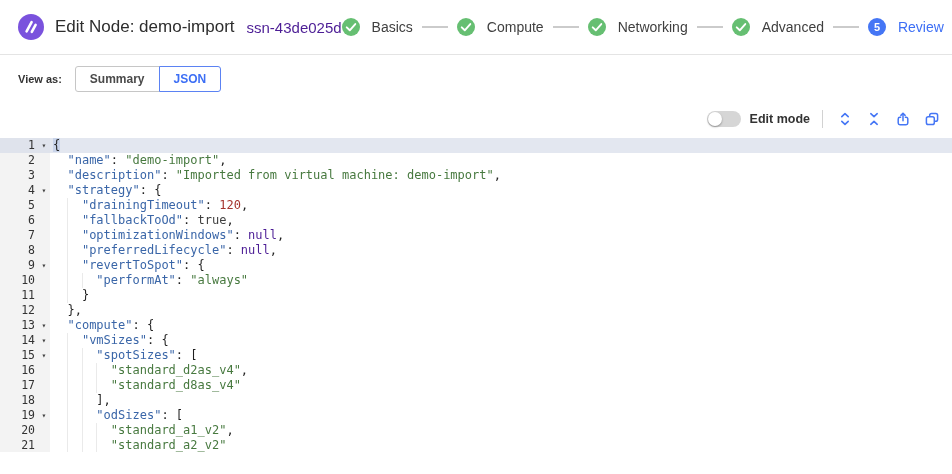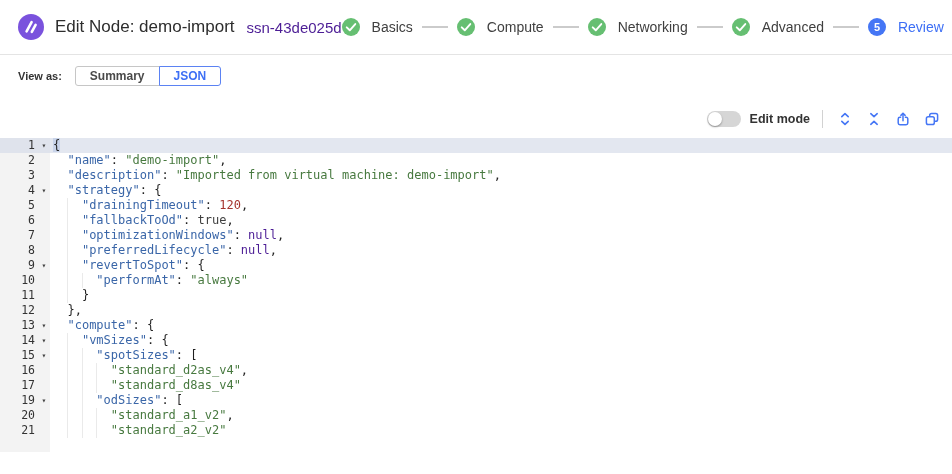--- a/index.html
+++ b/index.html
@@ -21,21 +21,21 @@
   .step-icon.done { background:#66bf72; }
   .step-icon.current { background:#4576f5; color:#fff; font-size:11px; font-weight:700; }
   .step-label { font-size:14px; color:#3f3f3f; white-space:nowrap; }
   .step.current .step-label { color:#3d6ff5; }
   .step-connector { width:26px; height:2px; background:#cbcbcb; }
 
   
   .viewas { position:absolute; top:66px; left:18px; display:flex; align-items:center; }
   .viewas-label { font-size:11px; font-weight:700; color:#333; margin-right:13px; }
   .seg-group { display:flex; }
-  .seg-btn { height:20px; padding:0 14px; background:#fff; border:1px solid #c6c6c6;
+  .seg-btn { height:26px; padding:0 14px; background:#fff; border:1px solid #c6c6c6;
              font-family:"Liberation Sans", sans-serif; font-size:12px; font-weight:700;
              color:#4a4a4a; cursor:pointer; }
   .seg-btn:first-child { border-radius:3px 0 0 3px; }
   .seg-btn:last-child { border-radius:0 3px 3px 0; margin-left:-1px; }
   .seg-btn.selected { color:#3d6ff5; border-color:#5b82f3; position:relative; z-index:1; }
 
   
   .toolbar { position:absolute; top:106px; right:8px; height:26px;
              display:flex; align-items:center; }
   .toggle { width:34px; height:16px; border-radius:9px; background:#d6d6d6;
@@ -296,20 +296,27 @@
       </div>
       <div class="row">
         <div class="gcell">
           <span class="ln">17</span>
           <span class="fold"></span>
         </div>
         <div class="cline"><span class="ind">  </span><span class="ind g">  </span><span class="ind g">  </span><span class="ind g">  </span><span class="tk-str">"standard_d8as_v4"</span></div>
       </div>
       <div class="row">
         <div class="gcell">
+          <span class="ln">18</span>
+          <span class="fold"></span>
+        </div>
+        <div class="cline"><span class="ind">  </span><span class="ind g">  </span><span class="ind g">  </span><span class="tk-punct">],</span></div>
+      </div>
+      <div class="row">
+        <div class="gcell">
           <span class="ln">19</span>
           <span class="fold">▾</span>
         </div>
         <div class="cline"><span class="ind">  </span><span class="ind g">  </span><span class="ind g">  </span><span class="tk-key">"odSizes"</span><span class="tk-punct">: [</span></div>
       </div>
       <div class="row">
         <div class="gcell">
           <span class="ln">20</span>
           <span class="fold"></span>
         </div>

